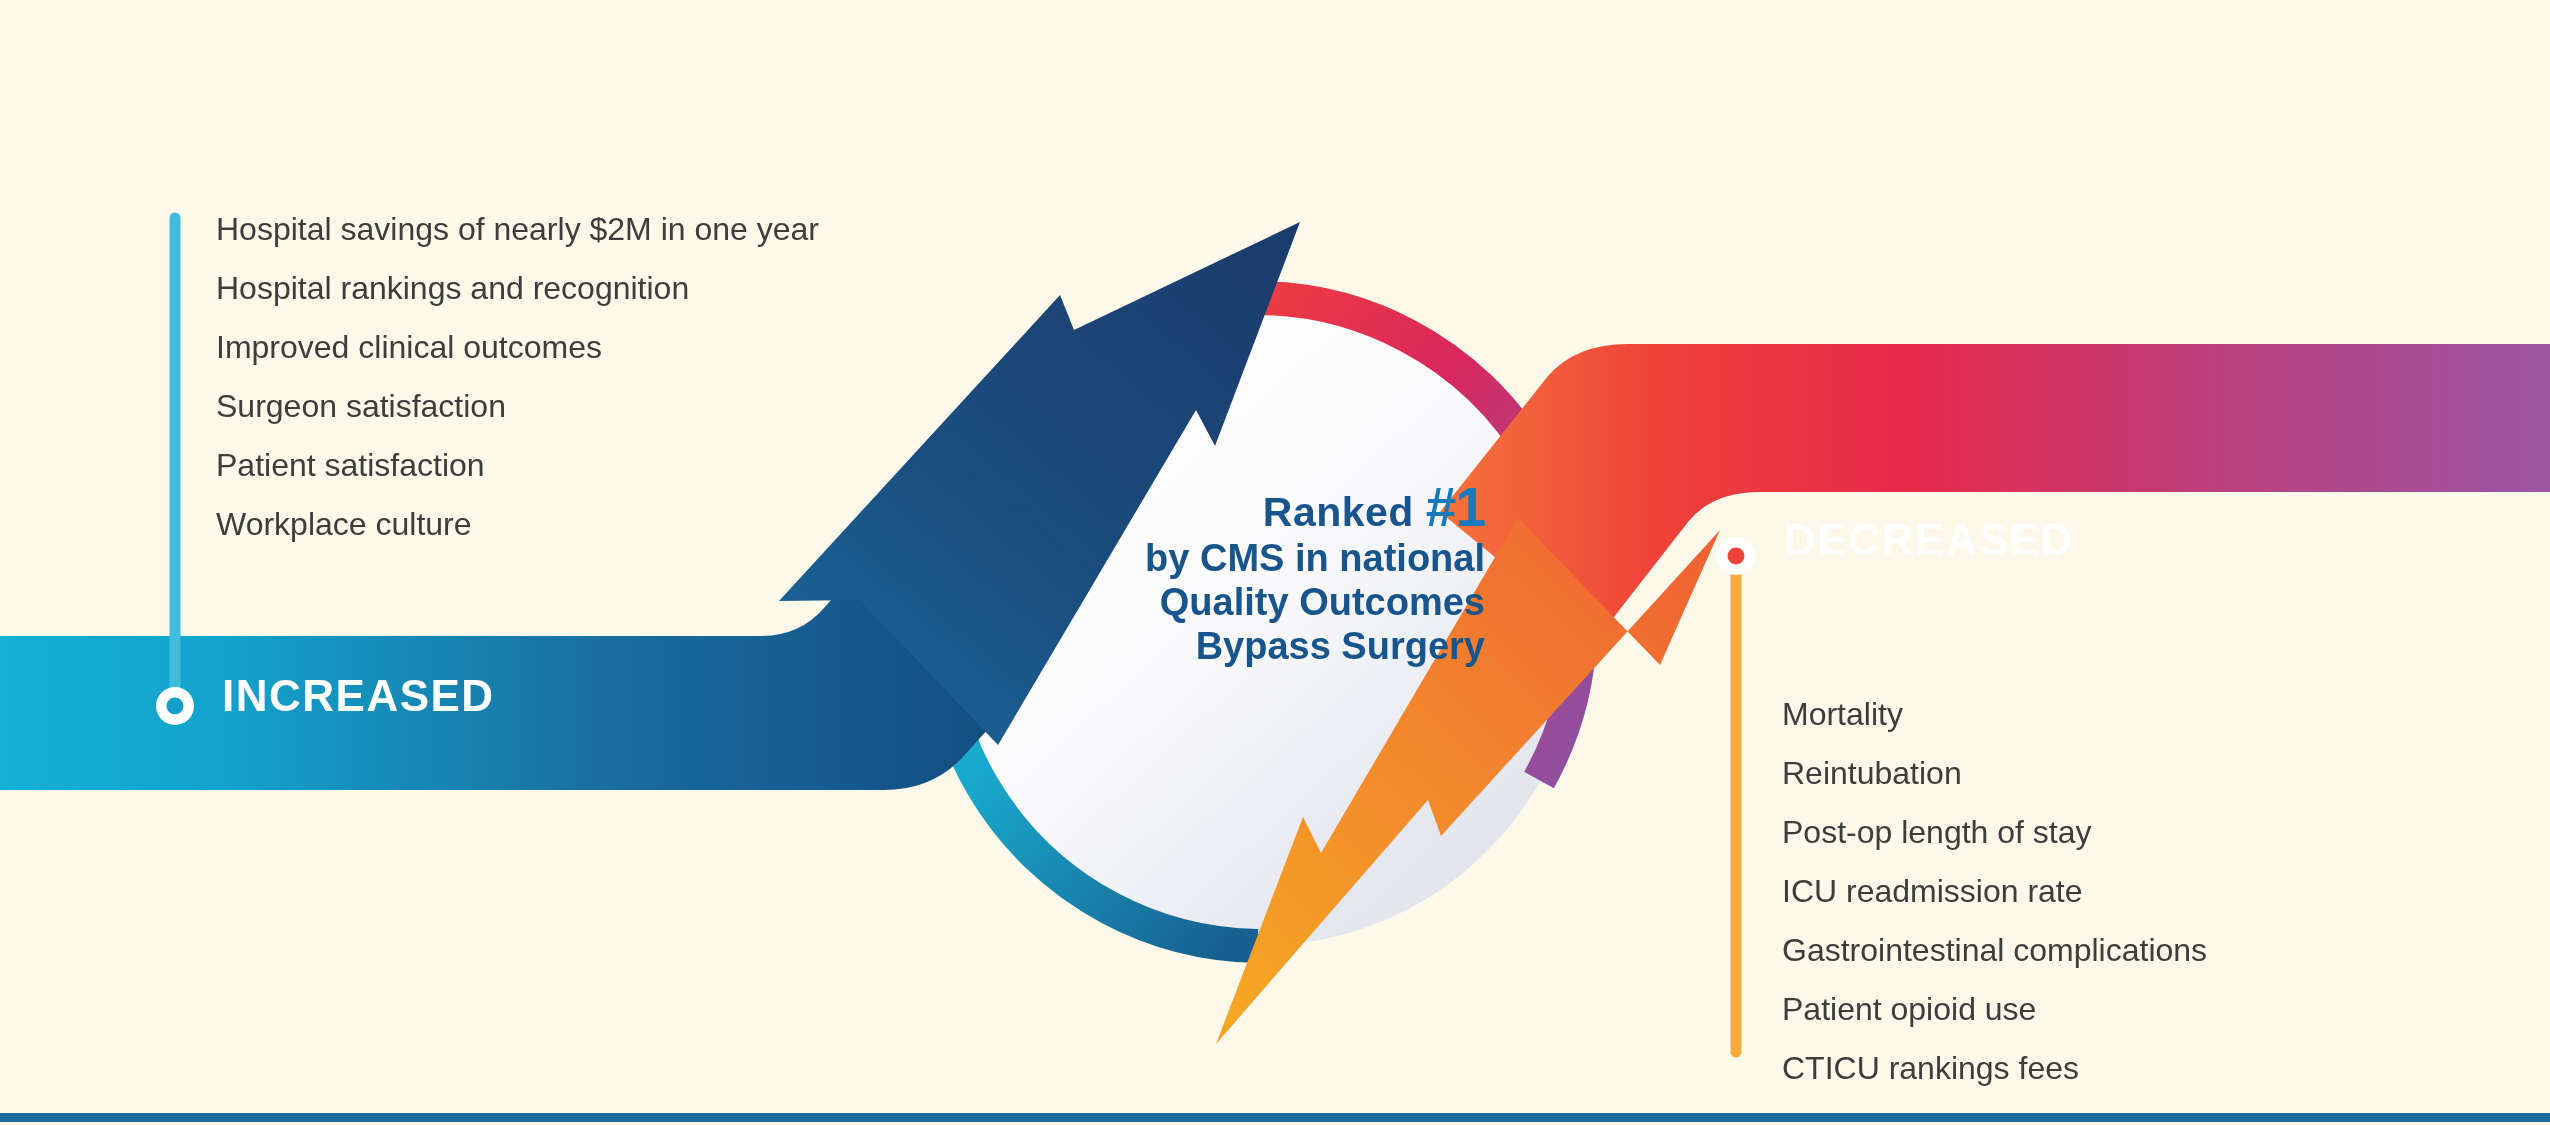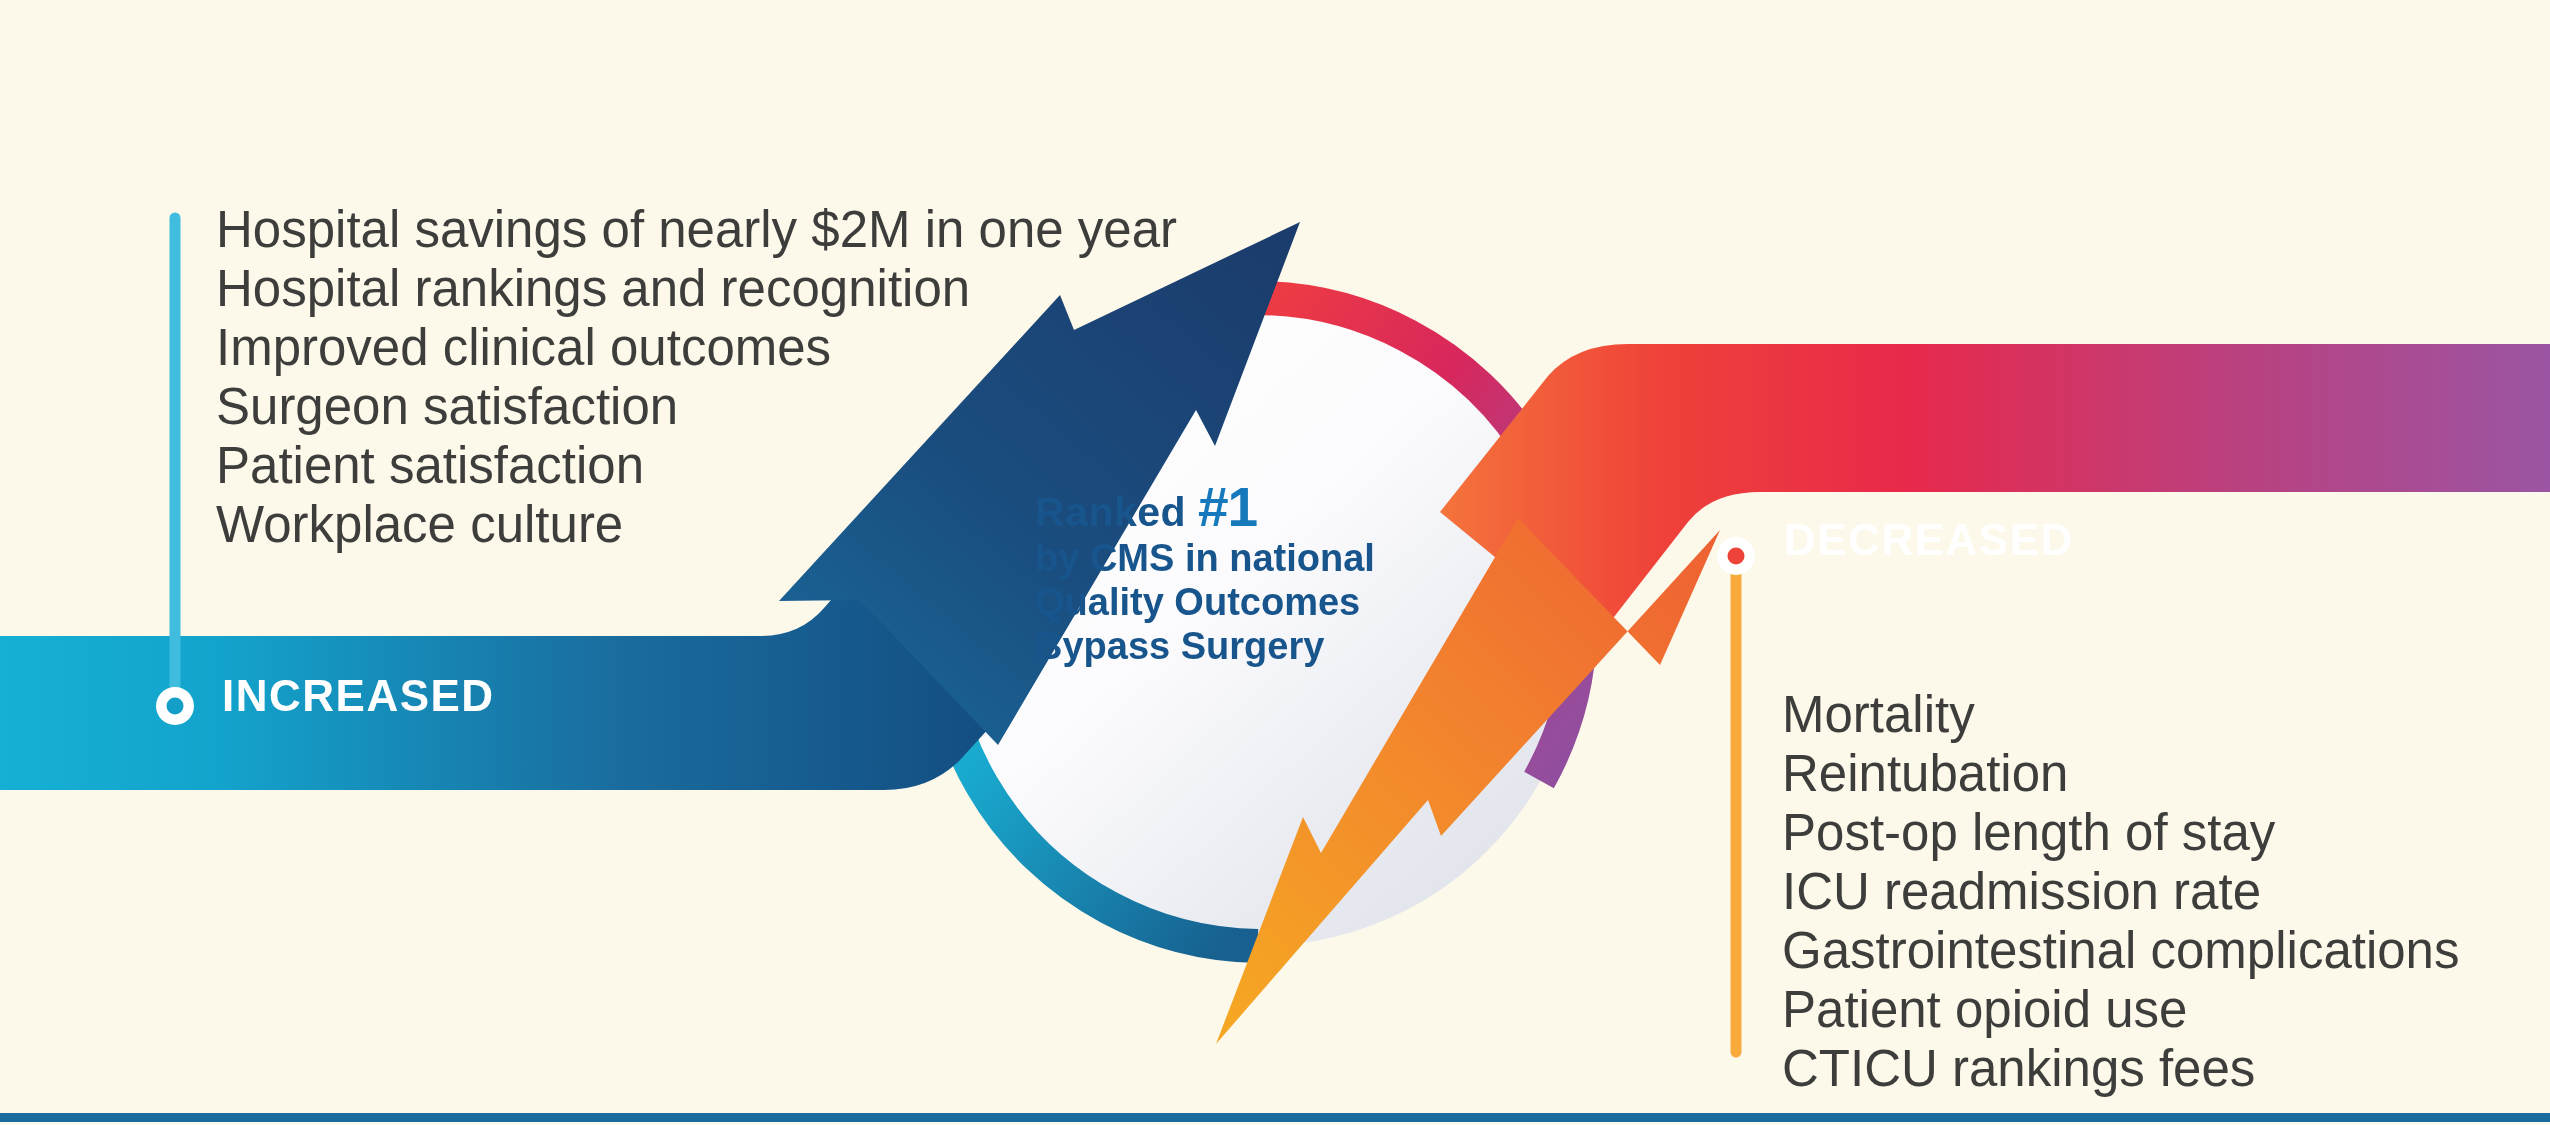--- a/index.html
+++ b/index.html
@@ -45,33 +45,33 @@
   }
   #increased-label { left: 222px; top: 674px; }
   #decreased-label { left: 1784px; top: 518px; }
 
   .bullet-list {
     position: absolute;
     list-style: none;
     margin: 0;
     padding: 0;
     color: #3D3D3B;
-    font-size: 51px;
+    font-size: 32px;
     line-height: 59px;
     white-space: nowrap;
   }
   #increased-list { left: 216px; top: 200px; }
   #decreased-list { left: 1782px; top: 685px; }
 
   .center-block {
     position: absolute;
     left: 1035px;
     top: 485px;
     width: 450px;
-    text-align: left;
+    text-align: right;
     color: #17558C;
     font-size: 38px;
     font-weight: bold;
     line-height: 44px;
   }
   .center-block .line { white-space: nowrap; }
   .center-block .headline {
     font-size: 41px;
     letter-spacing: .5px;
     margin-bottom: 2px;

